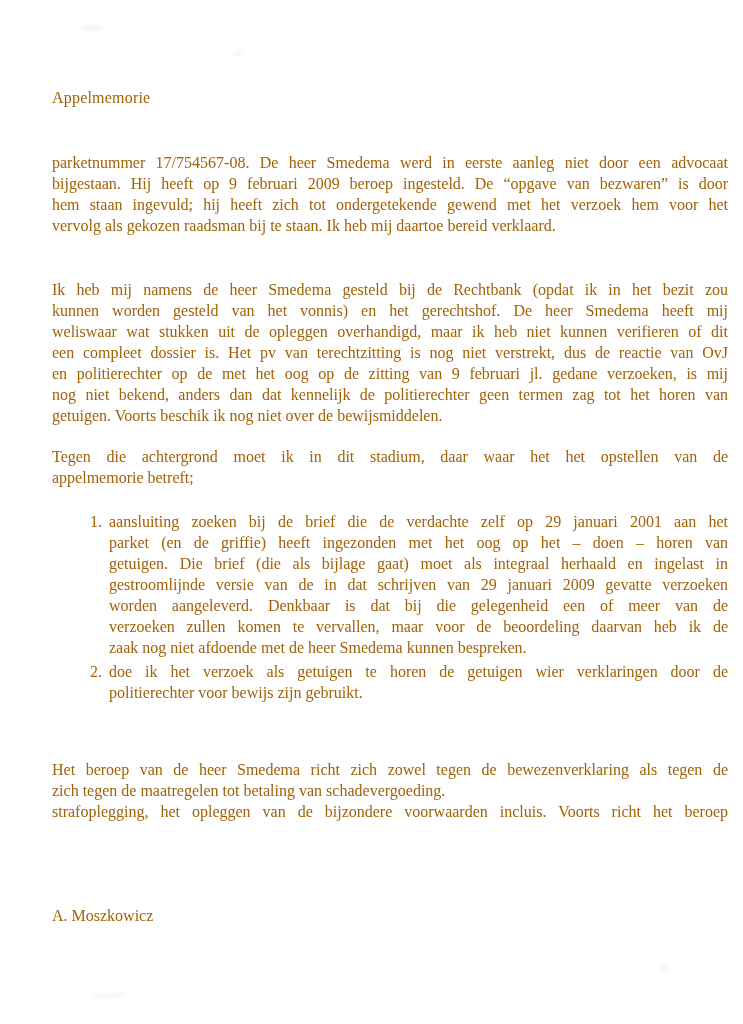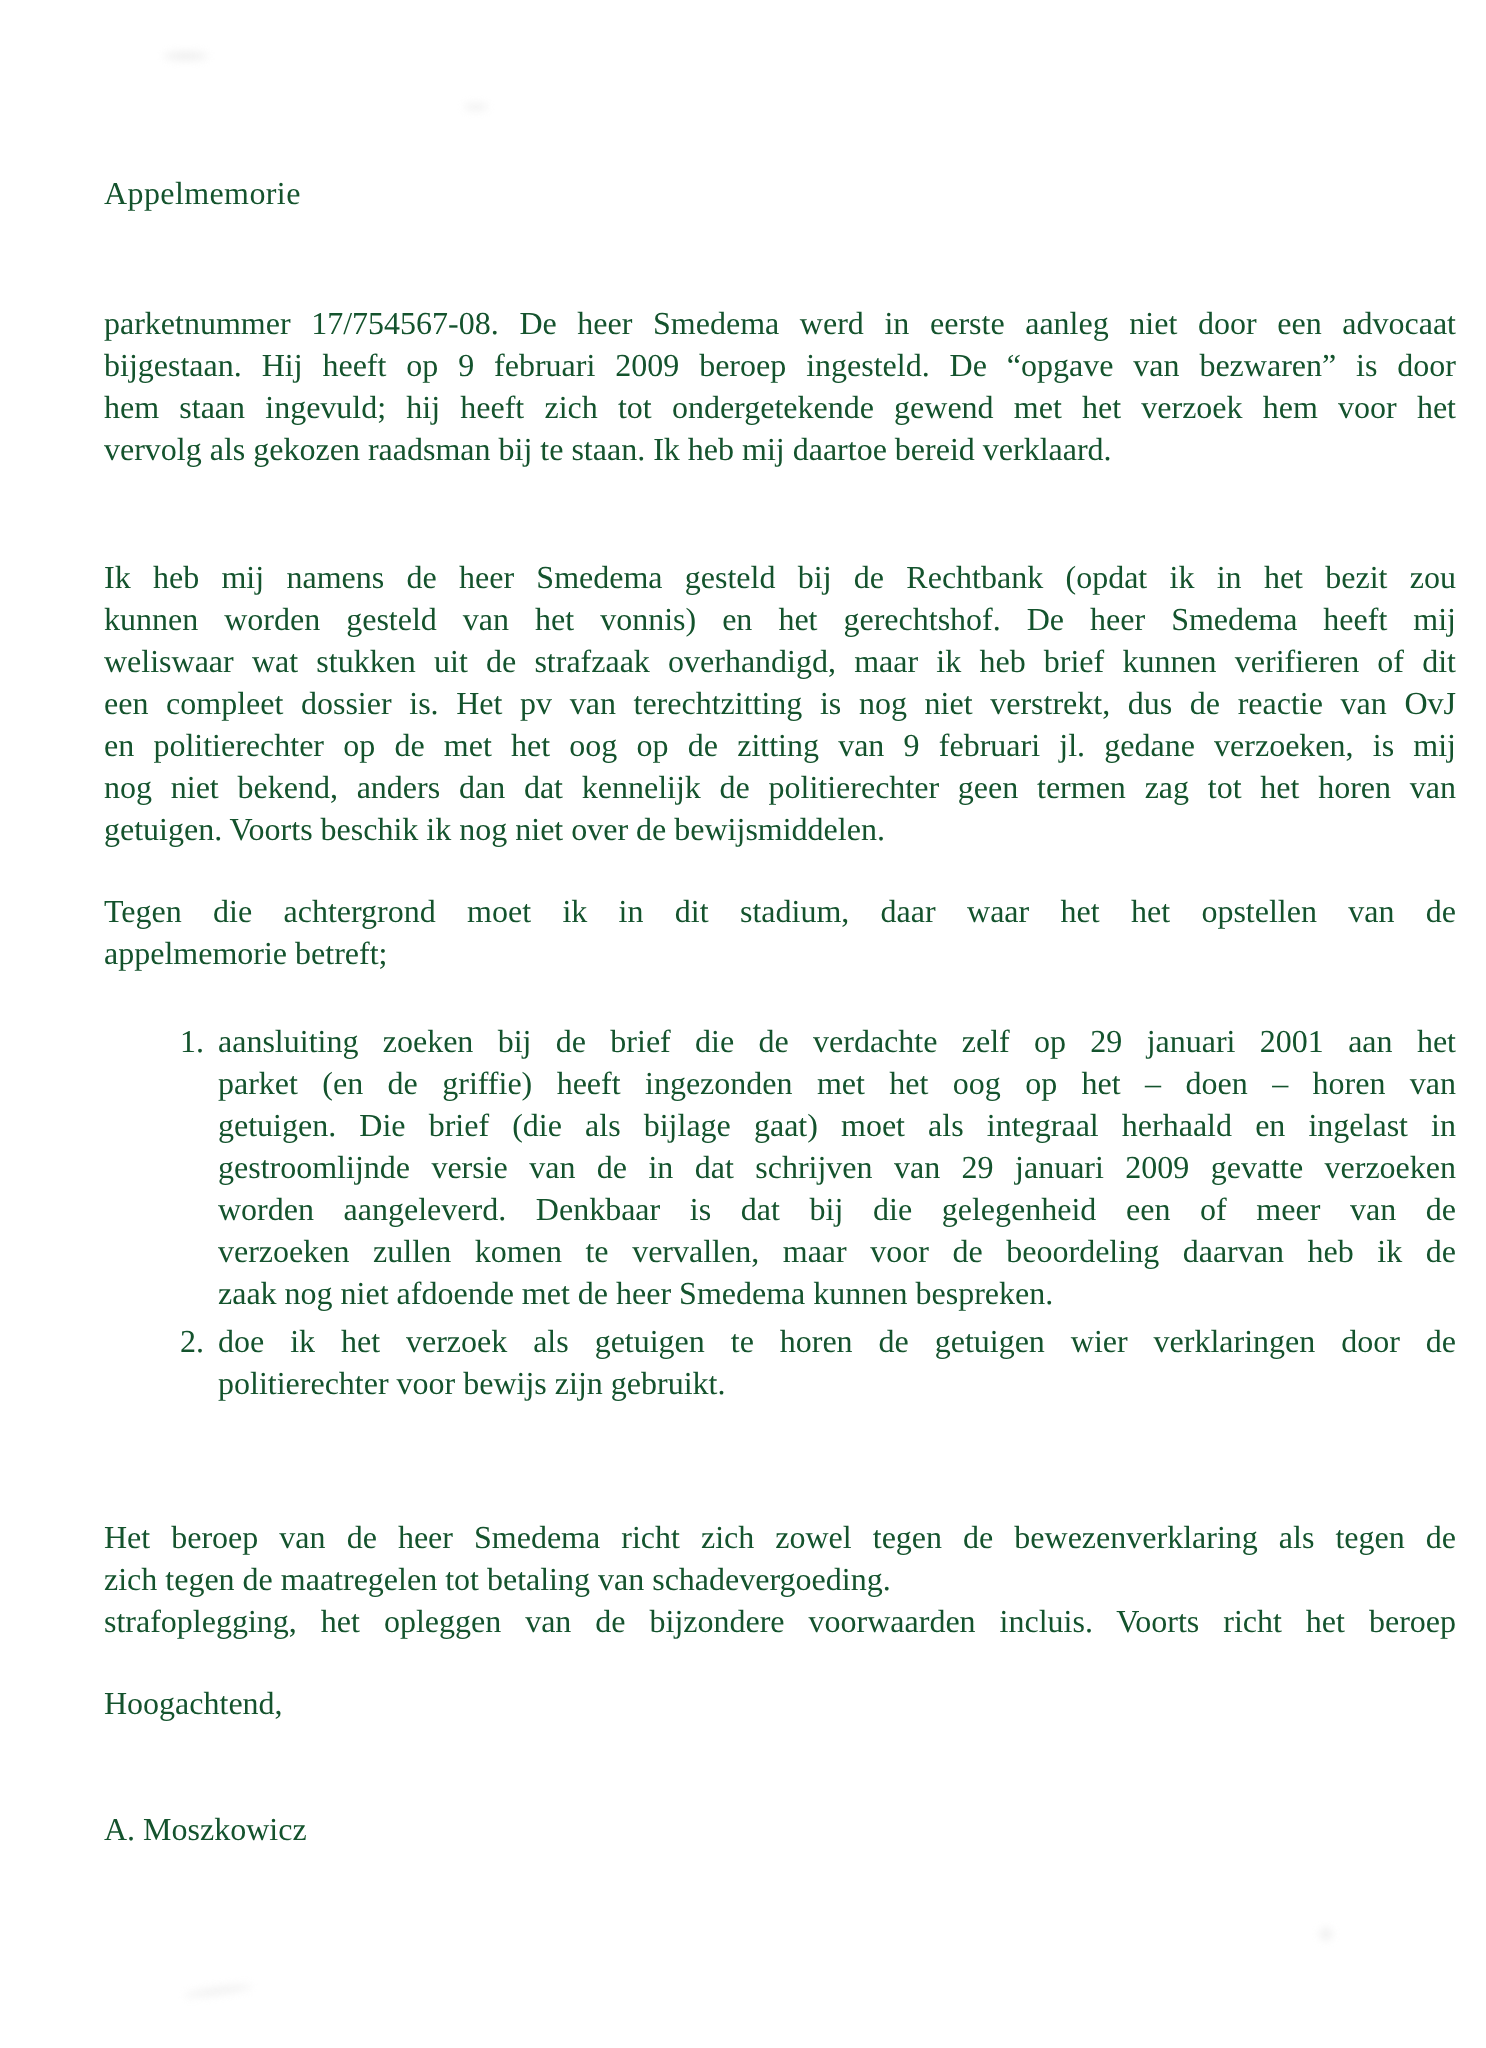--- a/index.html
+++ b/index.html
@@ -8,21 +8,21 @@
     background: #ffffff;
   }
   .page {
     position: relative;
     width: 743px;
     height: 1024px;
     background: #ffffff;
     font-family: "Liberation Serif", "DejaVu Serif", serif;
     font-size: 16px;
     line-height: 21px;
-    color: #14532d;
+    color: #a16207;
     overflow: hidden;
   }
   .block {
     position: absolute;
     left: 52px;
     width: 676px;
   }
   .line {
     text-align: justify;
     text-align-last: justify;
@@ -70,21 +70,21 @@
   <div class="block" style="top: 152px;">
       <div class="line">parketnummer 17/754567-08. De heer Smedema werd in eerste aanleg niet door een advocaat</div>
       <div class="line">bijgestaan. Hij heeft op 9 februari 2009 beroep ingesteld. De “opgave van bezwaren” is door</div>
       <div class="line">hem staan ingevuld; hij heeft zich tot ondergetekende gewend met het verzoek hem voor het</div>
       <div class="line last">vervolg als gekozen raadsman bij te staan. Ik heb mij daartoe bereid verklaard.</div>
     </div>
 
   <div class="block" style="top: 279px;">
       <div class="line">Ik heb mij namens de heer Smedema gesteld bij de Rechtbank (opdat ik in het bezit zou</div>
       <div class="line">kunnen worden gesteld van het vonnis) en het gerechtshof. De heer Smedema heeft mij</div>
-      <div class="line">weliswaar wat stukken uit de strafzaak overhandigd, maar ik heb brief kunnen verifieren of dit</div>
+      <div class="line">weliswaar wat stukken uit de opleggen overhandigd, maar ik heb niet kunnen verifieren of dit</div>
       <div class="line">een compleet dossier is. Het pv van terechtzitting is nog niet verstrekt, dus de reactie van OvJ</div>
       <div class="line">en politierechter op de met het oog op de zitting van 9 februari jl. gedane verzoeken, is mij</div>
       <div class="line">nog niet bekend, anders dan dat kennelijk de politierechter geen termen zag tot het horen van</div>
       <div class="line last">getuigen. Voorts beschik ik nog niet over de bewijsmiddelen.</div>
     </div>
 
   <div class="block" style="top: 446px;">
       <div class="line">Tegen die achtergrond moet ik in dit stadium, daar waar het het opstellen van de</div>
       <div class="line last">appelmemorie betreft;</div>
     </div>
@@ -110,21 +110,20 @@
         </div>
     </div>
   </div>
 
   <div class="block" style="top: 759px;">
       <div class="line">Het beroep van de heer Smedema richt zich zowel tegen de bewezenverklaring als tegen de</div>
       <div class="line last">zich tegen de maatregelen tot betaling van schadevergoeding.</div>
       <div class="line">strafoplegging, het opleggen van de bijzondere voorwaarden incluis. Voorts richt het beroep</div>
     </div>
 
-  <div class="block" style="top: 842px;">Hoogachtend,</div>
 
   <div class="block" style="top: 905px;">A. Moszkowicz</div>
 
   <div class="artifact a1"></div>
   <div class="artifact a2"></div>
   <div class="artifact a3"></div>
   <div class="artifact a4"></div>
 
 </div>
 

